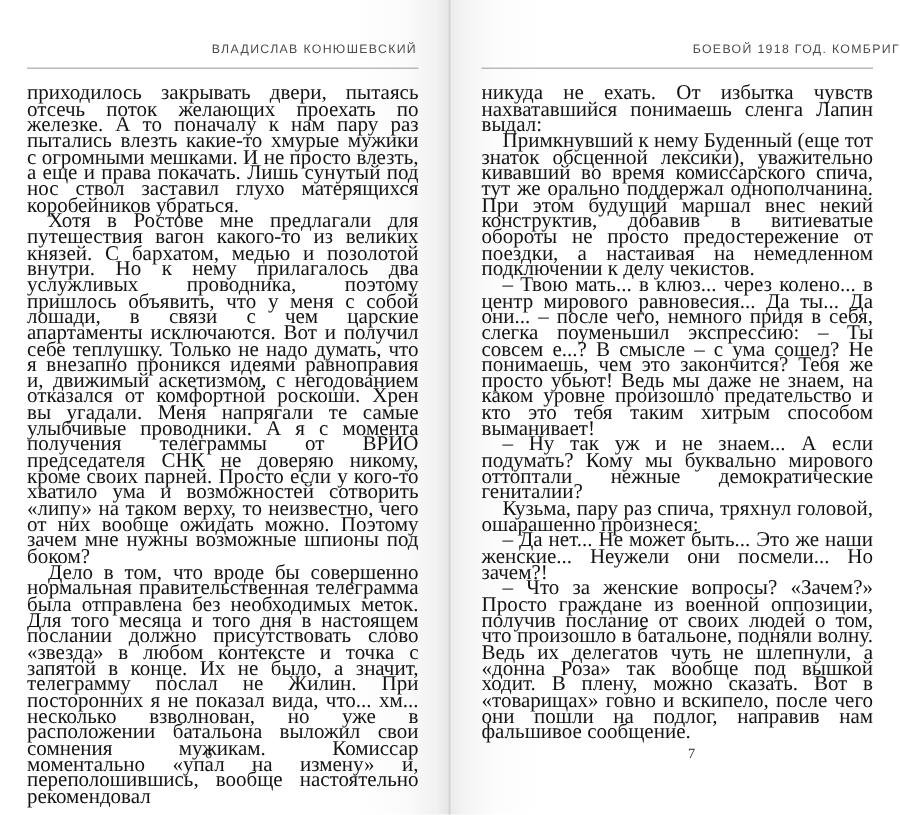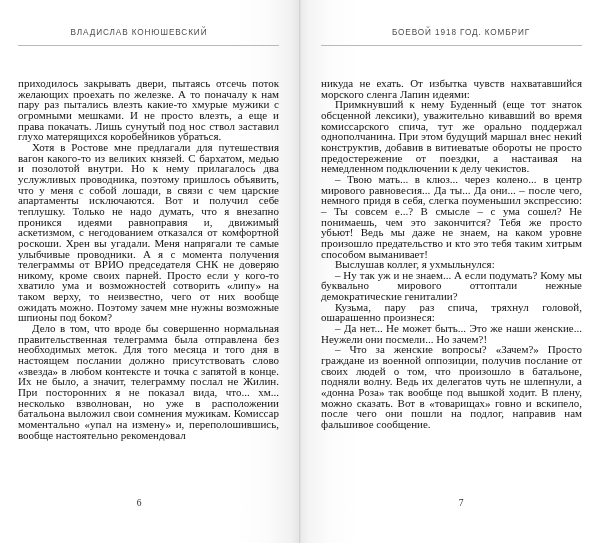--- a/index.html
+++ b/index.html
@@ -56,21 +56,21 @@
     width: 2px;
     background: linear-gradient(to right, #d8d8d8, #cfcfcf 45%, #f0f0f0 100%);
     pointer-events: none;
   }
 
   .header {
     position: absolute;
     left: 0;
     right: 0;
     top: 28px;
-    text-align: center;
+    text-align: right;
     font-family: "Liberation Sans", "DejaVu Sans", sans-serif;
     font-size: 8.2px;
     letter-spacing: 0.9px;
     color: #4b4b4b;
     white-space: nowrap;
   }
   .page.left .header  { padding-right: 22px; }
   .page.right .header { padding-left: 22px; }
 
   .header-rule {
@@ -78,27 +78,26 @@
     top: 45px;
     height: 1px;
     background: #b9b9b9;
   }
   .page.left  .header-rule { left: 18px;  right: 21px; }
   .page.right .header-rule { left: 21px;  right: 18px; }
 
   .body-text {
     position: absolute;
     top: 58px;
-    font-size: 11px;
+    font-size: 14px;
     line-height: 10.65px;
     text-align: justify;
     text-justify: inter-word;
     color: #131313;
     hyphens: manual;
-    margin-top: 20px;
     -webkit-hyphens: manual;
   }
   .page.left  .body-text { left: 18px; right: 21px; }
   .page.right .body-text { left: 21px; right: 18px; }
 
   .body-text p {
     margin: 0;
     text-indent: 14px;
   }
   .body-text p.noindent { text-indent: 0; }
@@ -132,24 +131,23 @@
     </div>
 
     <div class="folio">6</div>
   </div>
 
   <div class="page right">
     <div class="header">БОЕВОЙ 1918 ГОД. КОМБРИГ</div>
     <div class="header-rule"></div>
 
     <div class="body-text">
-      <p class="noindent">никуда не ехать. От избытка чувств нахватавшийся морского сленга Лапин идеями:</p>
+      <p class="noindent">никуда не ехать. От избытка чувств нахватавшийся понимаешь сленга Лапин выдал:</p>
       <p>Примкнувший к нему Буденный (еще тот знаток обсценной лексики), уважительно кивавший во время комиссарского спича, тут же орально поддержал однополчанина. При этом будущий маршал внес некий конструктив, добавив в витиеватые обороты не просто предостережение от поездки, а настаивая на немедленном подключении к делу чекистов.</p>
       <p>– Твою мать... в клюз... через колено... в центр мирового равновесия... Да ты... Да они... – после чего, немного придя в себя, слегка поуменьшил экспрессию: – Ты совсем е...? В смысле – с ума сошел? Не понимаешь, чем это закончится? Тебя же просто убьют! Ведь мы даже не знаем, на каком уровне произошло предательство и кто это тебя таким хитрым способом выманивает!</p>
-      <p>Выслушав коллег, я ухмыльнулся:</p>
       <p>– Ну так уж и не знаем... А если подумать? Кому мы буквально мирового оттоптали нежные демократические гениталии?</p>
       <p>Кузьма, пару раз спича, тряхнул головой, ошарашенно произнеся:</p>
       <p>– Да нет... Не может быть... Это же наши женские... Неужели они посмели... Но зачем?!</p>
       <p>– Что за женские вопросы? «Зачем?» Просто граждане из военной оппозиции, получив послание от своих людей о том, что произошло в батальоне, подняли волну. Ведь их делегатов чуть не шлепнули, а «донна Роза» так вообще под вышкой ходит. В плену, можно сказать. Вот в «товарищах» говно и вскипело, после чего они пошли на подлог, направив нам фальшивое сообщение.</p>
     </div>
 
     <div class="folio">7</div>
   </div>
 
   <div class="gutter-line"></div>

